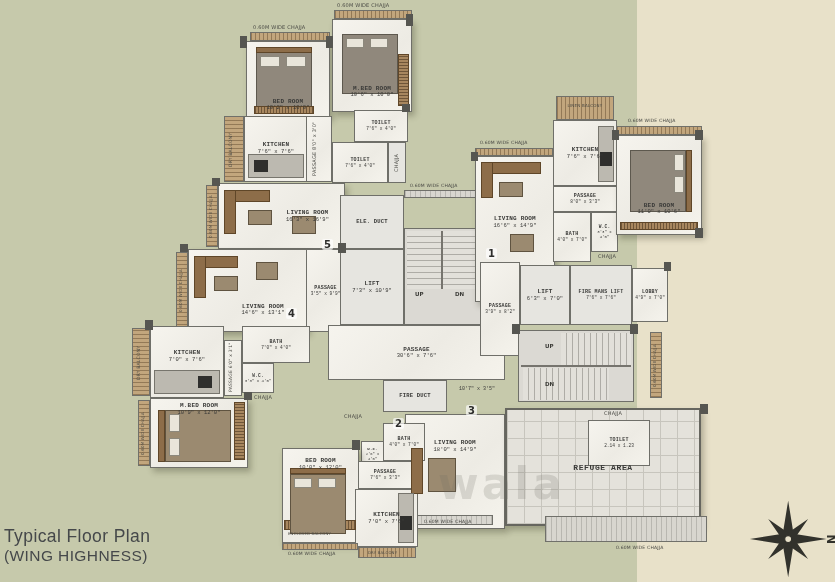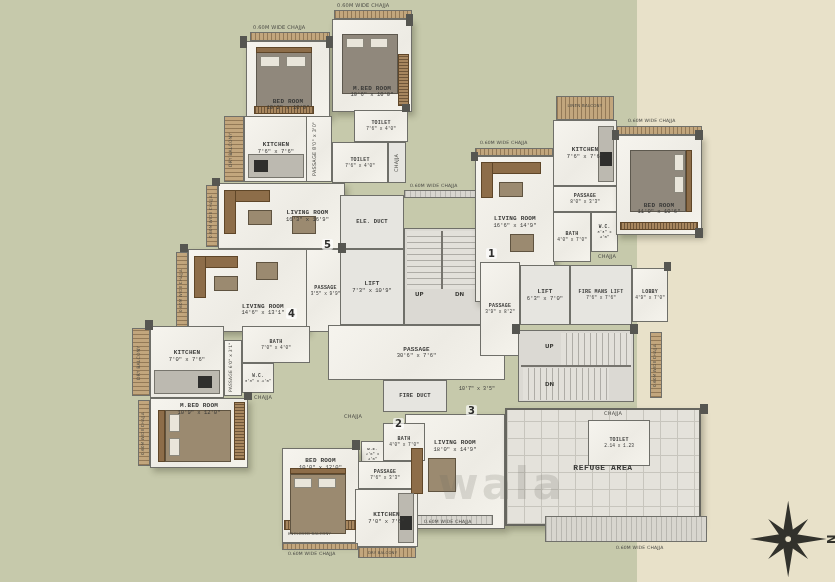--- a/index.html
+++ b/index.html
@@ -405,20 +405,22 @@
 <div class="col" style="left:695px;top:228px;width:8px;height:10px;"></div>
 <div class="col" style="left:512px;top:324px;width:8px;height:10px;"></div>
 <div class="col" style="left:630px;top:324px;width:8px;height:10px;"></div>
 <div class="col" style="left:664px;top:262px;width:7px;height:9px;"></div>
 <div class="col" style="left:471px;top:152px;width:7px;height:9px;"></div>
 <div class="col" style="left:700px;top:404px;width:8px;height:10px;"></div>
 
 <div class="watermark" style="left:438px;top:458px;">wala</div>
 
 <div class="title">
+  <div class="t1">Typical Floor Plan</div>
+  <div class="t2">(WING HIGHNESS)</div>
 </div>
 
 <div class="compass">
   <svg width="92" height="82" viewBox="0 0 120 100">
     <polygon points="55,0 62,43 105,50 62,57 55,100 48,57 5,50 48,43" fill="#32322c"></polygon>
     <polygon points="81,24 63,50 81,76 55,58 29,76 47,50 29,24 55,42" fill="#32322c"></polygon>
     <circle cx="55" cy="50" r="4.5" fill="#e8e1c9" stroke="#32322c" stroke-width="1.5"></circle>
     <text x="106" y="56" transform="rotate(90 112 50)">N</text>
   </svg>
 </div>

